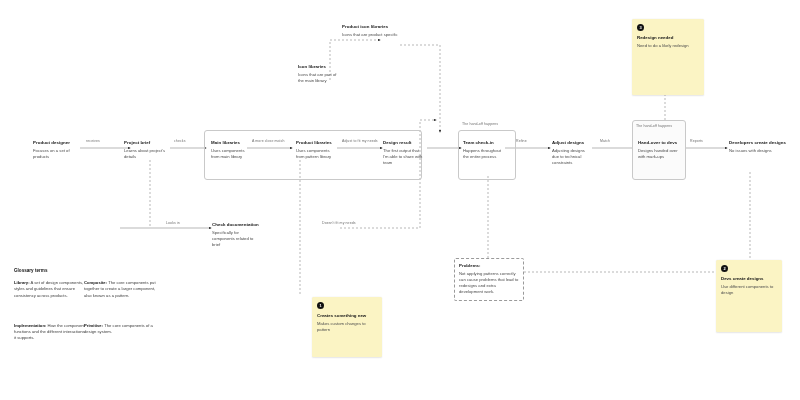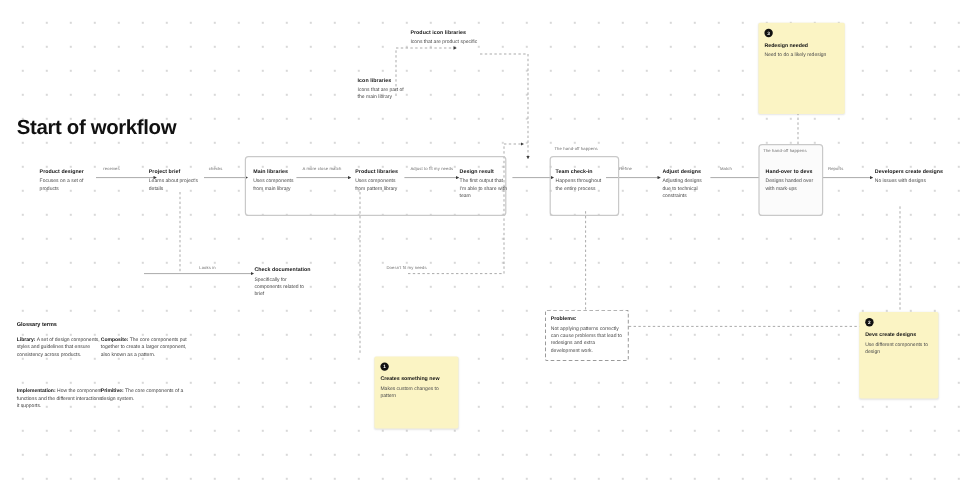--- a/index.html
+++ b/index.html
@@ -89,21 +89,20 @@
       <path d="M340,228 L420,228 L420,120 L436,120" marker-end="url(#ar)"></path>
       <path d="M330,80 L330,40 L380,40" marker-end="url(#ar)"></path>
       <path d="M400,45 L440,45 L440,132" marker-end="url(#ar)"></path>
       <path d="M488,176 L488,258"></path>
       <path d="M665,86 L665,126"></path>
       <path d="M750,172 L750,262"></path>
       <path d="M524,272 L720,272"></path>
     </g>
   </svg>
 
-  <div class="title">Start of workflow</div>
 
   <div class="group-box" style="left:204px;top:130px;width:216px;height:48px;"></div>
   <div class="group-box" style="left:458px;top:130px;width:56px;height:48px;"></div>
   <div class="group-box fill" style="left:632px;top:120px;width:52px;height:58px;"></div>
 
   <div class="node" style="left:33px;top:140px;width:46px;">
     <div class="nt">Product designer</div>
     <div class="nd">Focuses on a set of products</div>
   </div>
 

